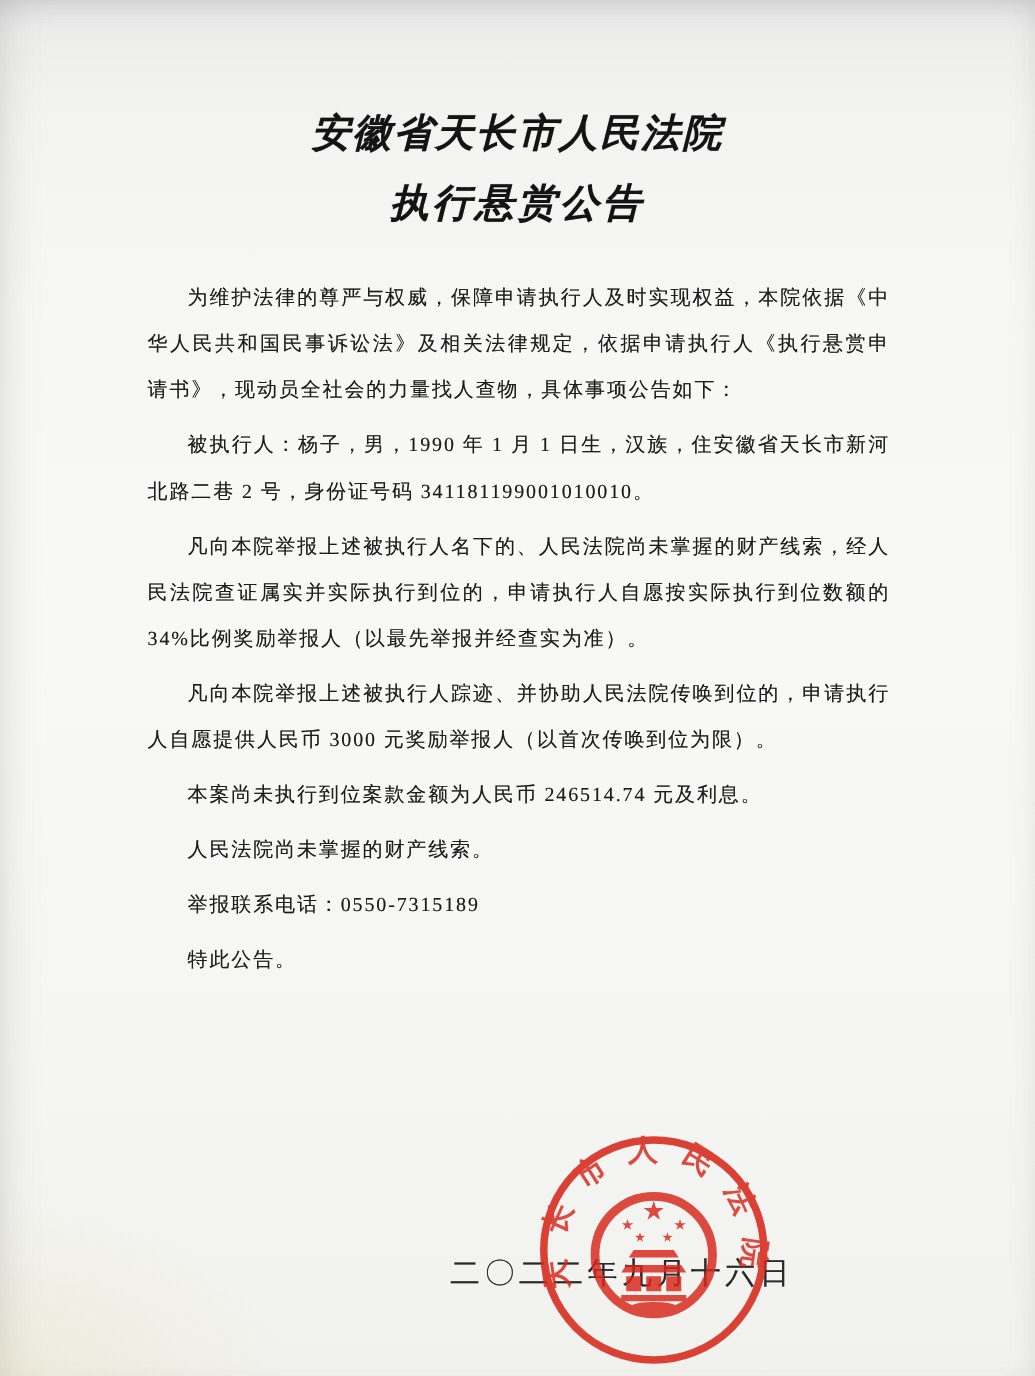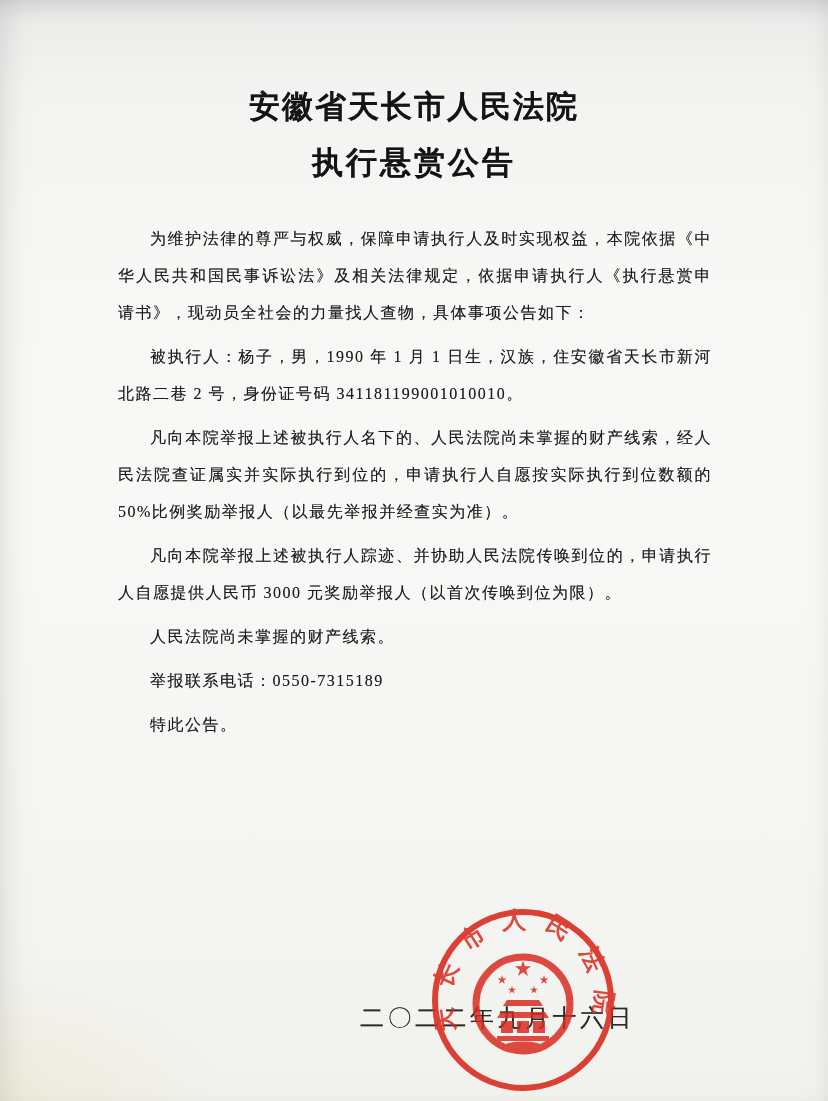--- a/index.html
+++ b/index.html
@@ -16,21 +16,21 @@
                 inset -16px 0 30px -18px rgba(0,0,0,0.07),
                 inset 0 16px 24px -12px rgba(0,0,0,0.10);
     font-family: "Liberation Serif", "DejaVu Serif", serif;
     color: #1d1d1d;
   }
   .edge-tint {
     position: absolute; left: 0; bottom: 0; width: 230px; height: 140px;
     background: radial-gradient(ellipse at 0% 100%, rgba(225,212,150,0.22), rgba(225,212,150,0) 70%);
     pointer-events: none;
   }
-  .title-block { padding-top: 84px; text-align: center; }
+  .title-block { padding-top: 84px; text-align: center; font-style: italic; }
   .court-name {
     margin: 0;
     font-family: "Liberation Sans", "DejaVu Sans", sans-serif;
     font-weight: 700;
     font-size: 31px;
     line-height: 45px;
     letter-spacing: 2px;
     color: #141414;
     text-shadow: 0 0 0.6px rgba(20,20,20,0.55);
   }
@@ -79,22 +79,23 @@
 <div class="page">
 
   <div class="title-block">
     <h1 class="court-name">安徽省天长市人民法院</h1>
     <h2 class="doc-title">执行悬赏公告</h2>
   </div>
 
   <div class="body-block">
     <p>为维护法律的尊严与权威，保障申请执行人及时实现权益，本院依据《中华人民共和国民事诉讼法》及相关法律规定，依据申请执行人《执行悬赏申请书》，现动员全社会的力量找人查物，具体事项公告如下：</p>
     <p>被执行人：杨子，男，1990 年 1 月 1 日生，汉族，住安徽省天长市新河北路二巷 2 号，身份证号码 341181199001010010。</p>
-    <p>凡向本院举报上述被执行人名下的、人民法院尚未掌握的财产线索，经人民法院查证属实并实际执行到位的，申请执行人自愿按实际执行到位数额的 50%比例奖励举报人（以最先举报并经查实为准）。</p>
+    <p>凡向本院举报上述被执行人名下的、人民法院尚未掌握的财产线索，经人民法院查证属实并实际执行到位的，申请执行人自愿按实际执行到位数额的 34%比例奖励举报人（以最先举报并经查实为准）。</p>
     <p>凡向本院举报上述被执行人踪迹、并协助人民法院传唤到位的，申请执行人自愿提供人民币 3000 元奖励举报人（以首次传唤到位为限）。</p>
+    <p>本案尚未执行到位案款金额为人民币 246514.74 元及利息。</p>
     <p>人民法院尚未掌握的财产线索。</p>
     <p>举报联系电话：0550-7315189</p>
     <p>特此公告。</p>
   </div>
 
   <div class="date-line">二〇二二年九月十六日</div>
 
   <svg class="seal" viewBox="0 0 200 200" aria-hidden="true">
 
     <circle cx="100" cy="100" r="88" fill="none" stroke="#d8281c" stroke-width="6"></circle>

